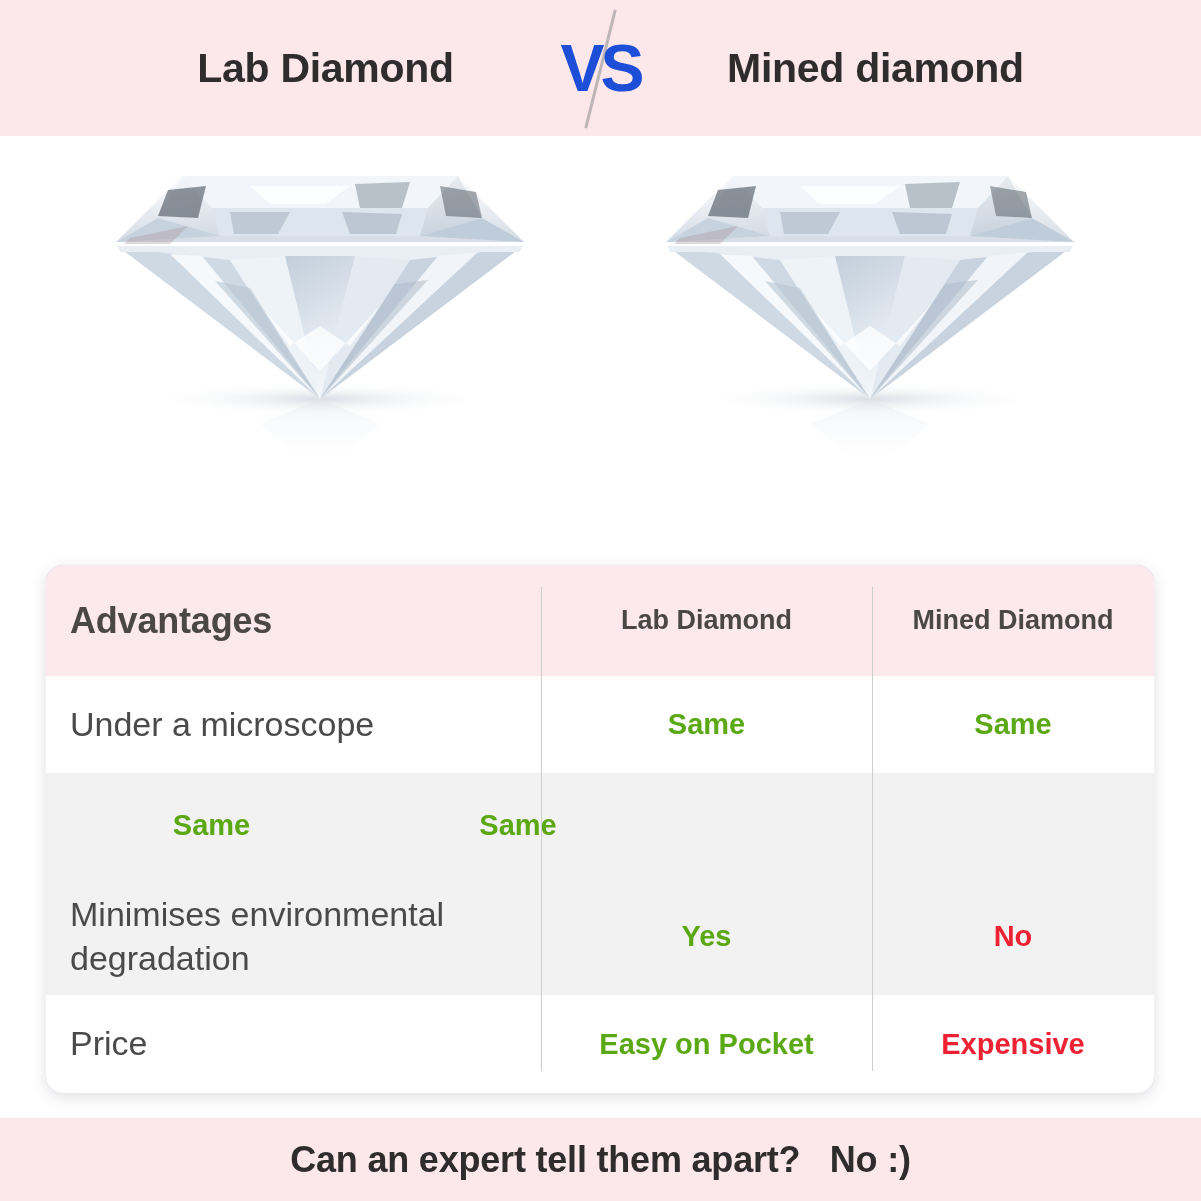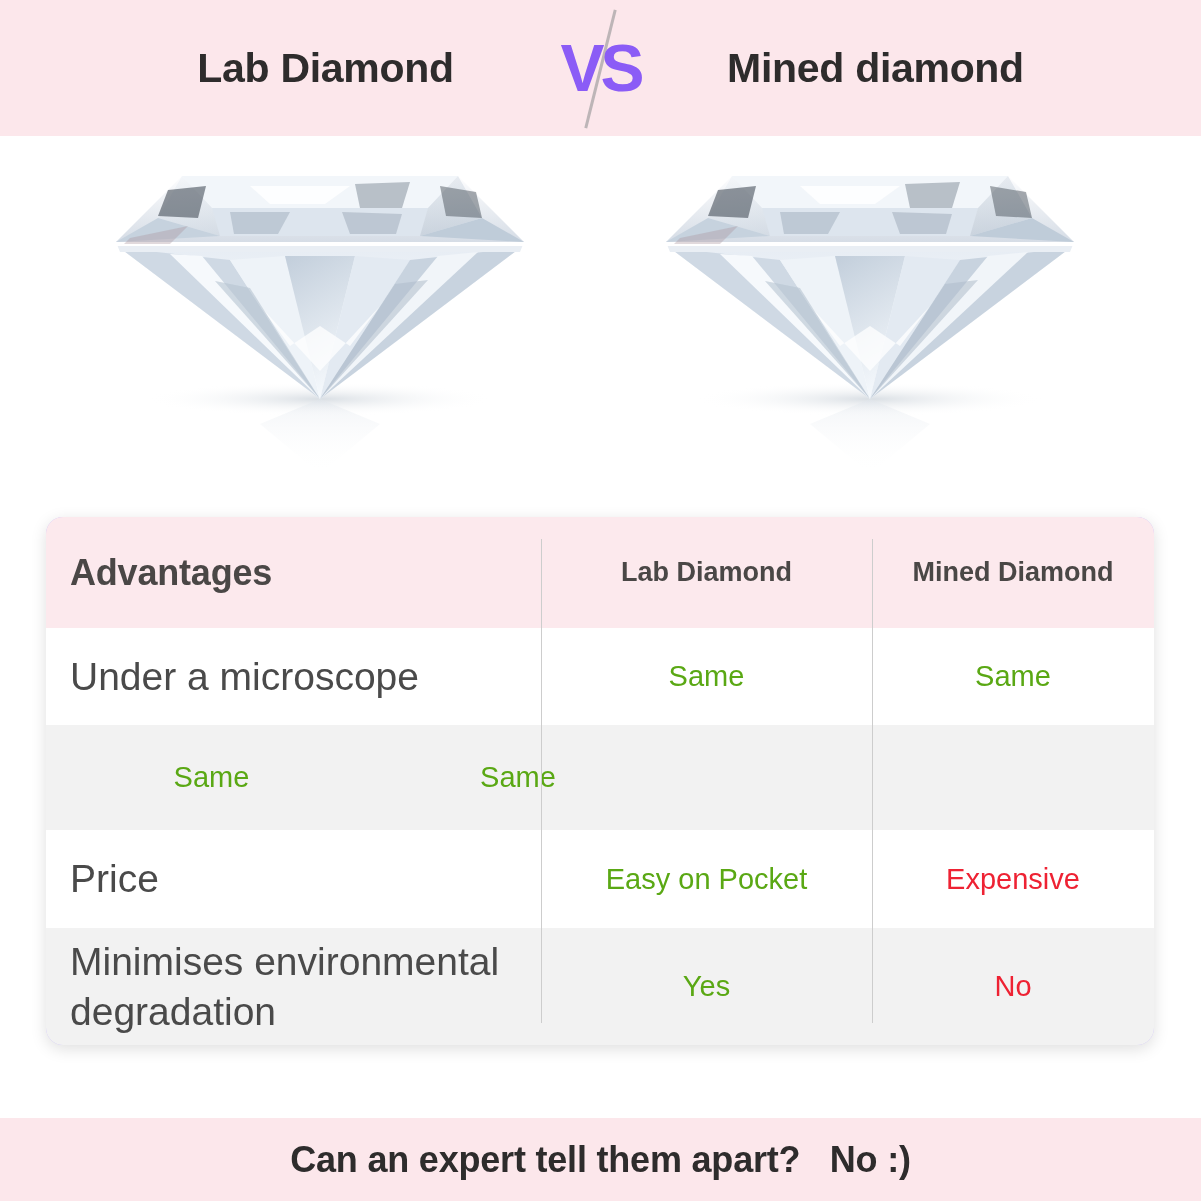--- a/index.html
+++ b/index.html
@@ -52,21 +52,21 @@
     position: absolute;
     left: 0;
     top: 0;
     width: 130px;
     height: 136px;
     display: flex;
     align-items: center;
     justify-content: center;
     font-size: 66px;
     font-weight: bold;
-    color: #8b5cf6;
+    color: #1d4ed8;
     letter-spacing: -4px;
     line-height: 1;
   }
   .vs-slash {
     position: absolute;
     left: 63px;
     top: 8px;
     width: 3px;
     height: 122px;
     background: #bdb5b7;
@@ -95,21 +95,21 @@
   .gem-svg {
     display: block;
     width: 420px;
     height: 330px;
   }
 
   
   .table-card {
     position: absolute;
     left: 46px;
-    top: 517px;
+    top: 565px;
     width: 1108px;
     height: 528px;
     background: #c4b5fd;
     border-radius: 17px;
     box-shadow: 0 4px 16px rgba(0,0,0,0.13);
     overflow: hidden;
   }
   .col-divider {
     position: absolute;
     top: 22px;
@@ -154,27 +154,27 @@
     color: #4a4746;
     letter-spacing: -0.2px;
   }
   .head-col {
     font-size: 27px;
     font-weight: bold;
     color: #4a4746;
   }
 
   .cell-label {
-    font-size: 39px;
+    font-size: 34px;
     color: #4a4a4a;
     line-height: 1.28;
   }
   .cell-val {
     font-size: 29px;
-    font-weight: normal;
+    font-weight: bold;
     line-height: 1.2;
   }
   .v-green { color: #5aa814; }
   .v-red   { color: #ee2233; }
 
   
   .bottom-banner {
     position: absolute;
     left: 0;
     top: 1118px;
@@ -338,40 +338,40 @@
 
   <div class="t-row r1">
     <div class="c-val">
       <span class="cell-val v-green">Same</span>
     </div>
     <div class="c-val last">
       <span class="cell-val v-green">Same</span>
     </div>
   </div>
 
+  <div class="t-row r3">
+    <div class="c-label">
+      <span class="cell-label">Minimises environmental degradation</span>
+    </div>
+    <div class="c-val">
+      <span class="cell-val v-green">Yes</span>
+    </div>
+    <div class="c-val last">
+      <span class="cell-val v-red">No</span>
+    </div>
+  </div>
+
   <div class="t-row r2">
     <div class="c-label">
       <span class="cell-label">Price</span>
     </div>
     <div class="c-val">
       <span class="cell-val v-green">Easy on Pocket</span>
     </div>
     <div class="c-val last">
       <span class="cell-val v-red">Expensive</span>
     </div>
   </div>
-
-  <div class="t-row r3">
-    <div class="c-label">
-      <span class="cell-label">Minimises environmental degradation</span>
-    </div>
-    <div class="c-val">
-      <span class="cell-val v-green">Yes</span>
-    </div>
-    <div class="c-val last">
-      <span class="cell-val v-red">No</span>
-    </div>
-  </div>
 </div>
 
 <div class="bottom-banner">
   <span class="bottom-text">Can an expert tell them apart?   No :)</span>
 </div>
 
 </body></html>

